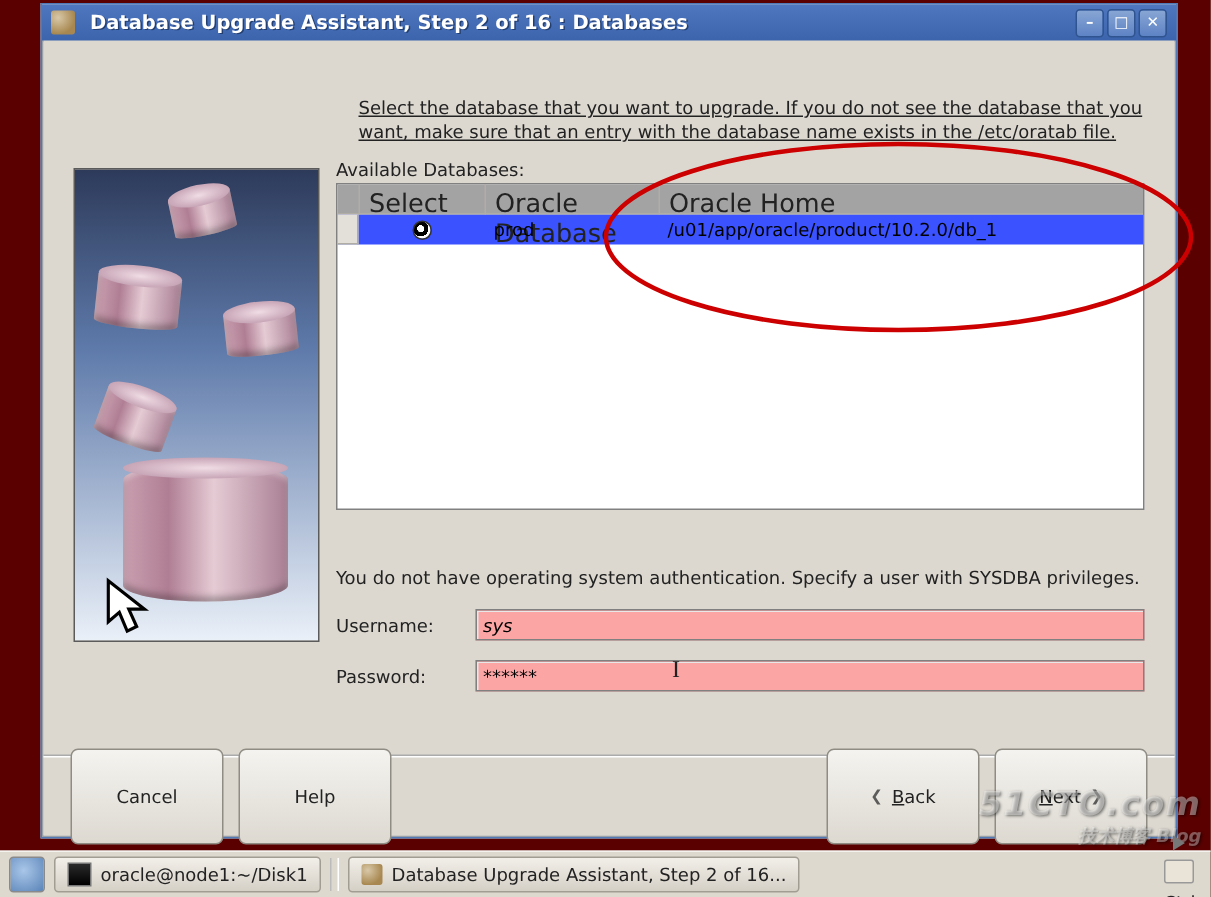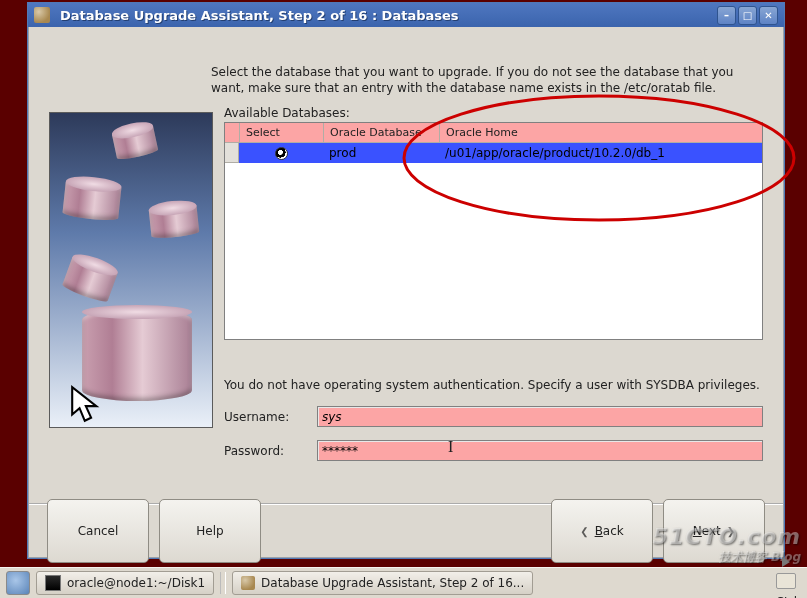--- a/index.html
+++ b/index.html
@@ -46,22 +46,23 @@
     color: #fff; font-size: 10px;
     cursor: pointer;
   }
   .client {
     position: absolute;
     top: 25px; left: 1px; right: 1px; bottom: 1px;
     background: #dcd8d0;
   }
   .instruction {
     position: absolute;
-    left: 182px; top: 36px; right: 20px;
+    left: 210px; top: 36px; right: 20px;
     line-height: 16px;
+    text-decoration: underline;
   }
   .avail-label {
     position: absolute;
     left: 195px; top: 78px;
   }
   .sidepic {
     position: absolute;
     left: 20px; top: 84px;
     width: 162px; height: 314px;
     background: linear-gradient(180deg, #2d3a5a 0%, #5e7aaa 38%, #eaf0f8 100%);
@@ -96,22 +97,22 @@
 
   .table-box {
     position: absolute;
     left: 195px; top: 94px; right: 20px; height: 216px;
     background: #fff;
     border: 1px solid #808080;
     box-shadow: inset 1px 1px 0 #fff;
   }
   .table-head {
     display: flex; height: 20px;
-    background: #fca5a5;
-    font-size: 11px;
+    background: #a3a3a3;
+    font-size: 17px;
   }
   .th {
     border-right: 1px solid #b0ada5;
     border-bottom: 1px solid #b0ada5;
     padding: 3px 6px;
     box-sizing: border-box;
   }
   .col-corner { width: 14px; border-right:1px solid #b0ada5; border-bottom:1px solid #b0ada5;}
   .col-select { width: 84px; }
   .col-db     { width: 116px; }

